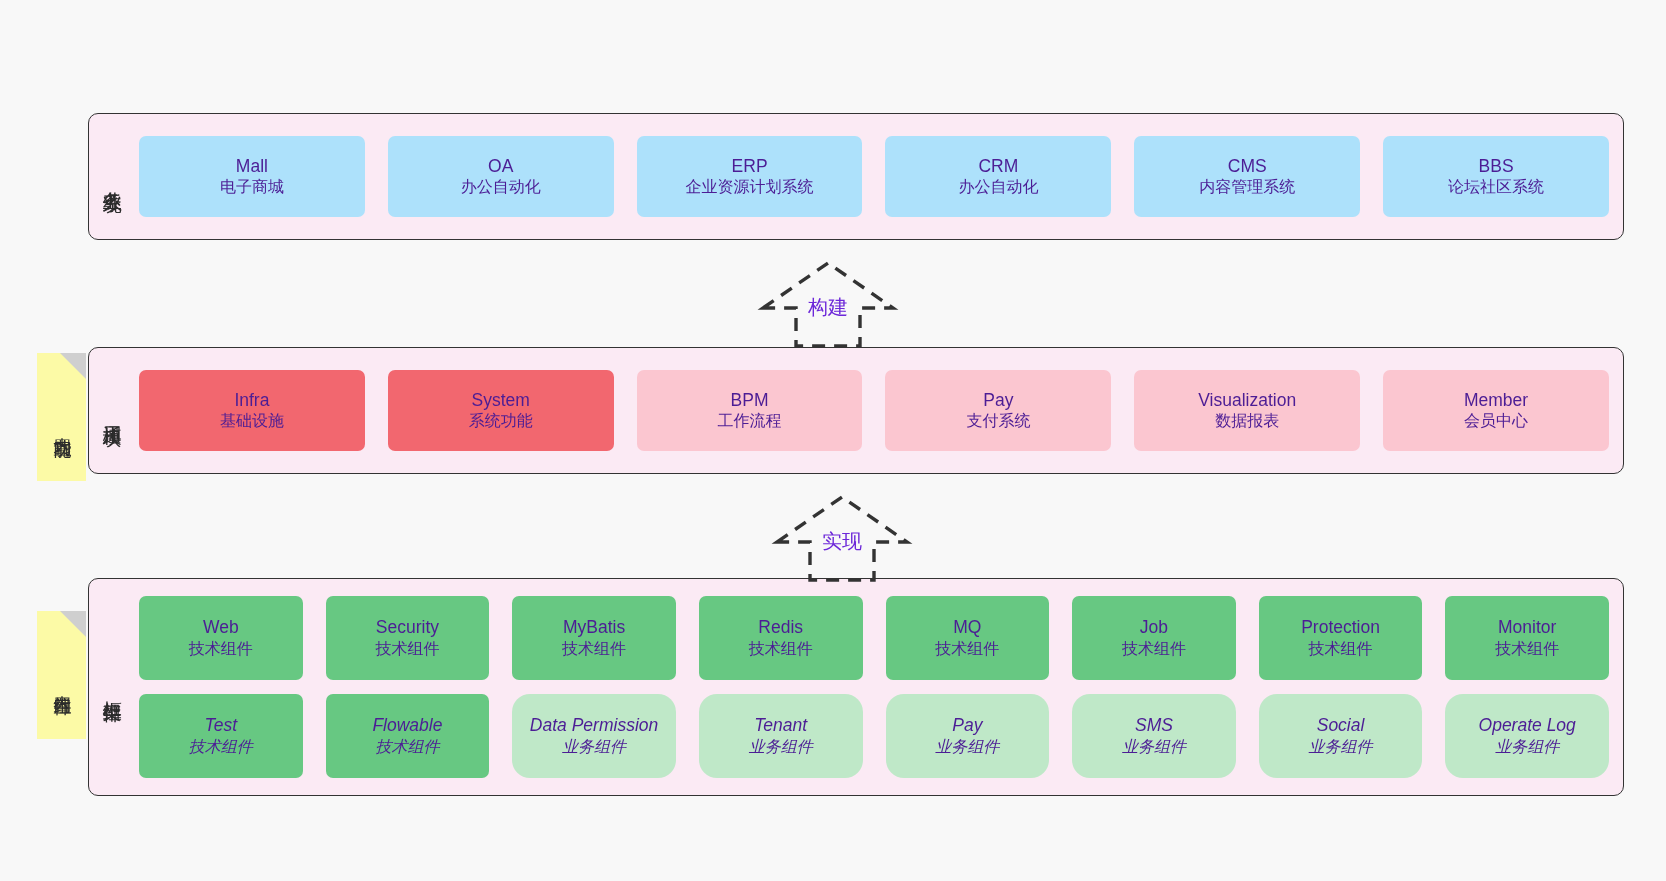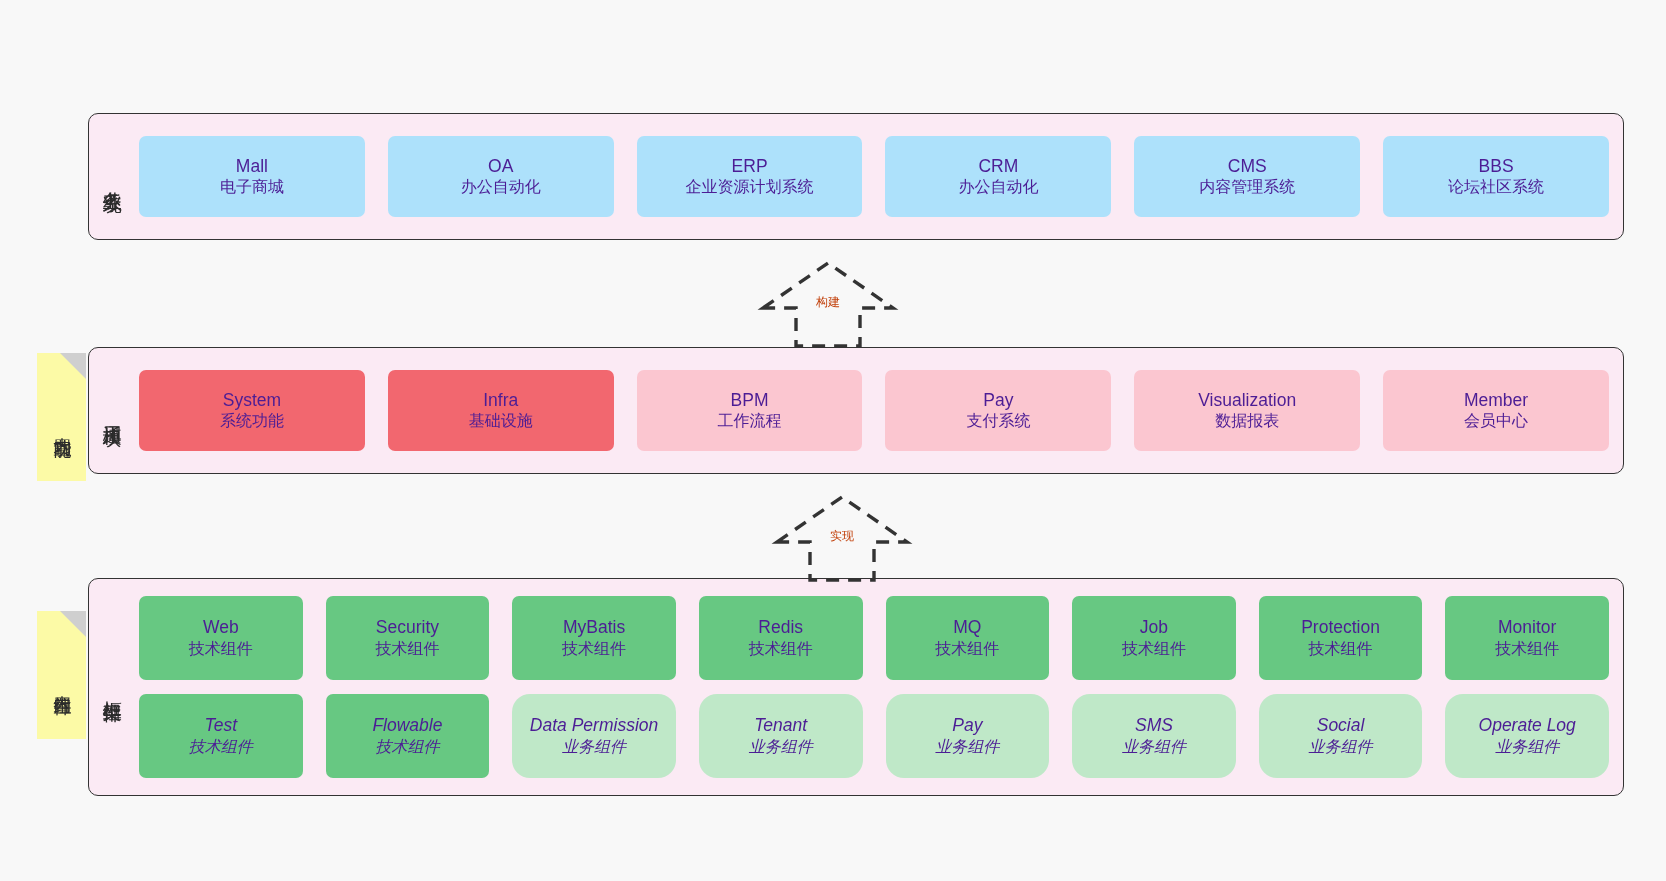--- a/index.html
+++ b/index.html
@@ -106,22 +106,22 @@
   .arrow {
     position: absolute;
     z-index: 2;
   }
   .arrow svg { display: block; overflow: visible; }
   .arrow-label {
     position: absolute;
     left: 50%;
     transform: translateX(-50%);
     top: 36px;
-    font-size: 12px;
-    color: #c2410c;
+    font-size: 20px;
+    color: #6d28d9;
     background: transparent;
     white-space: nowrap;
     padding: 0 2px;
   }
 </style>
 </head>
 <body>
 
 <div id="stage">
 
@@ -167,26 +167,26 @@
   <div class="note" style="left:37px; top:353px; width:49px; height:128px;">
     <span class="fold"></span>
     <span>内置功能</span>
   </div>
 
   <div class="layer" id="layer-common" style="left:88px; top:347px; width:1536px; height:127px;">
     <div class="layer-title">通用模块</div>
     <div class="layer-body">
       <div class="row">
         <div class="card c-red-strong">
+          <span class="en">Infra</span>
+          <span class="cn">基础设施</span>
+        </div>
+        <div class="card c-red-strong">
           <span class="en">System</span>
           <span class="cn">系统功能</span>
-        </div>
-        <div class="card c-red-strong">
-          <span class="en">Infra</span>
-          <span class="cn">基础设施</span>
         </div>
         <div class="card c-red-light">
           <span class="en">BPM</span>
           <span class="cn">工作流程</span>
         </div>
         <div class="card c-red-light">
           <span class="en">Pay</span>
           <span class="cn">支付系统</span>
         </div>
         <div class="card c-red-light">

